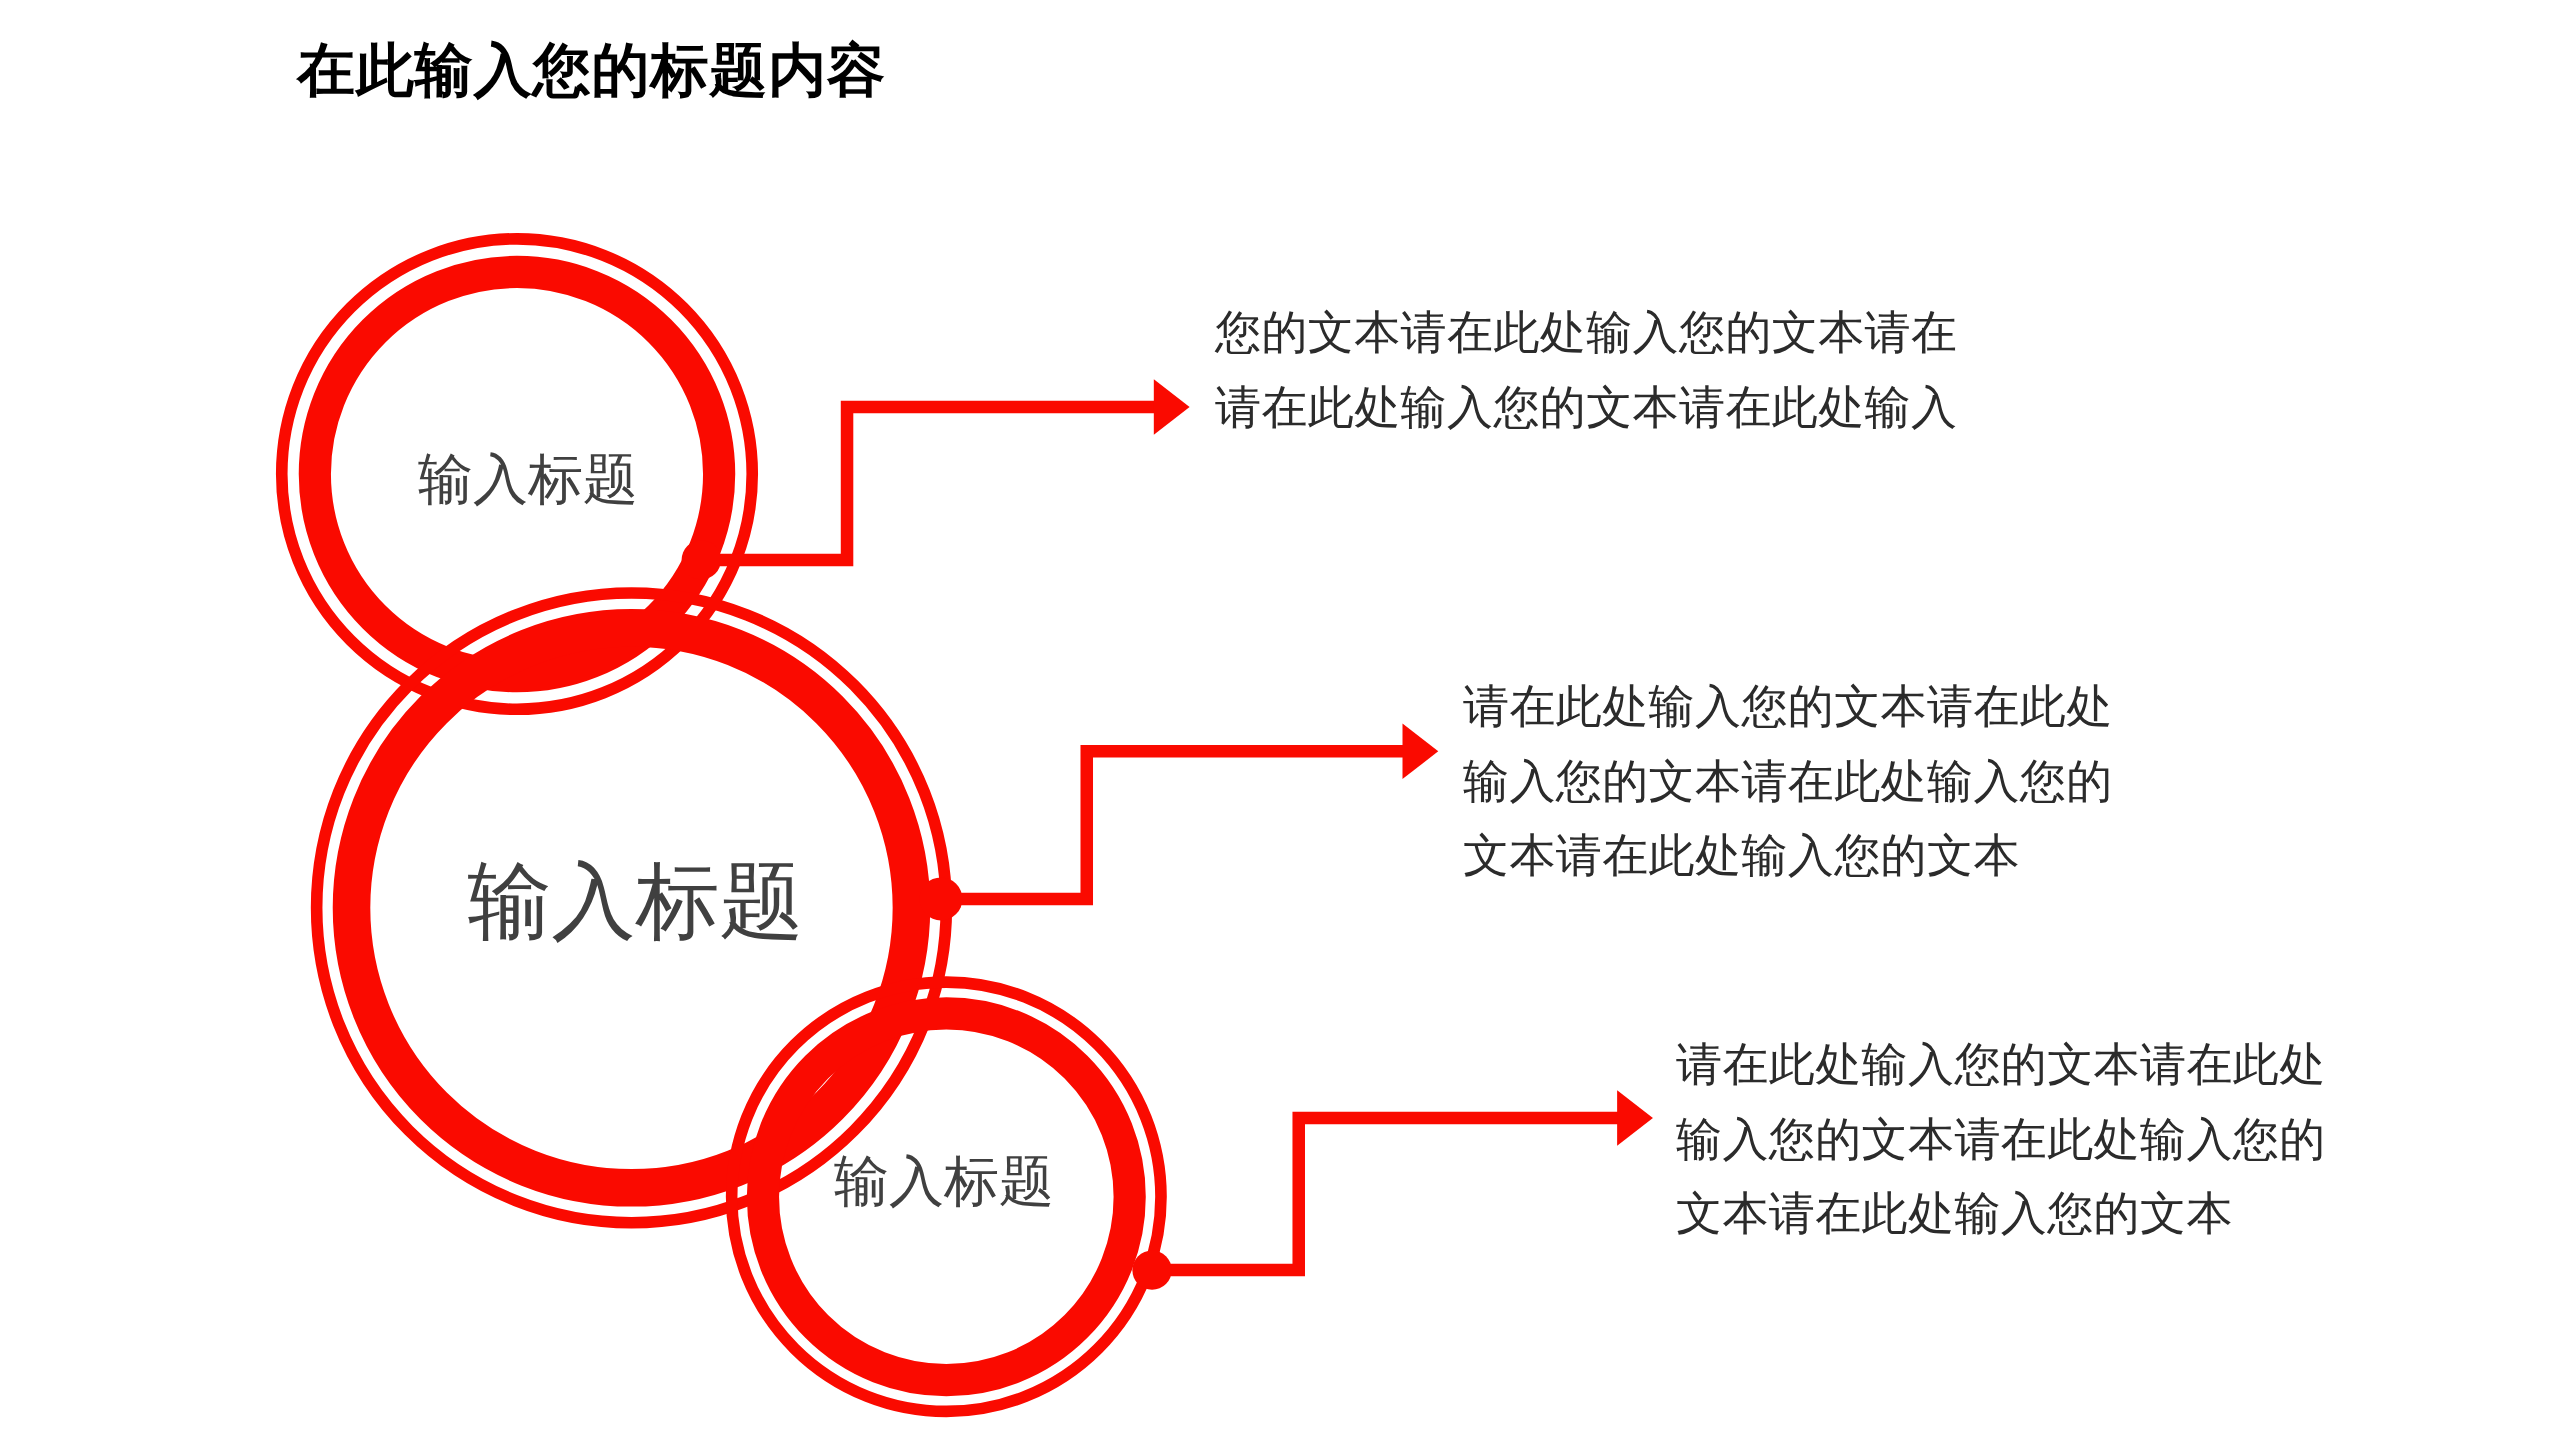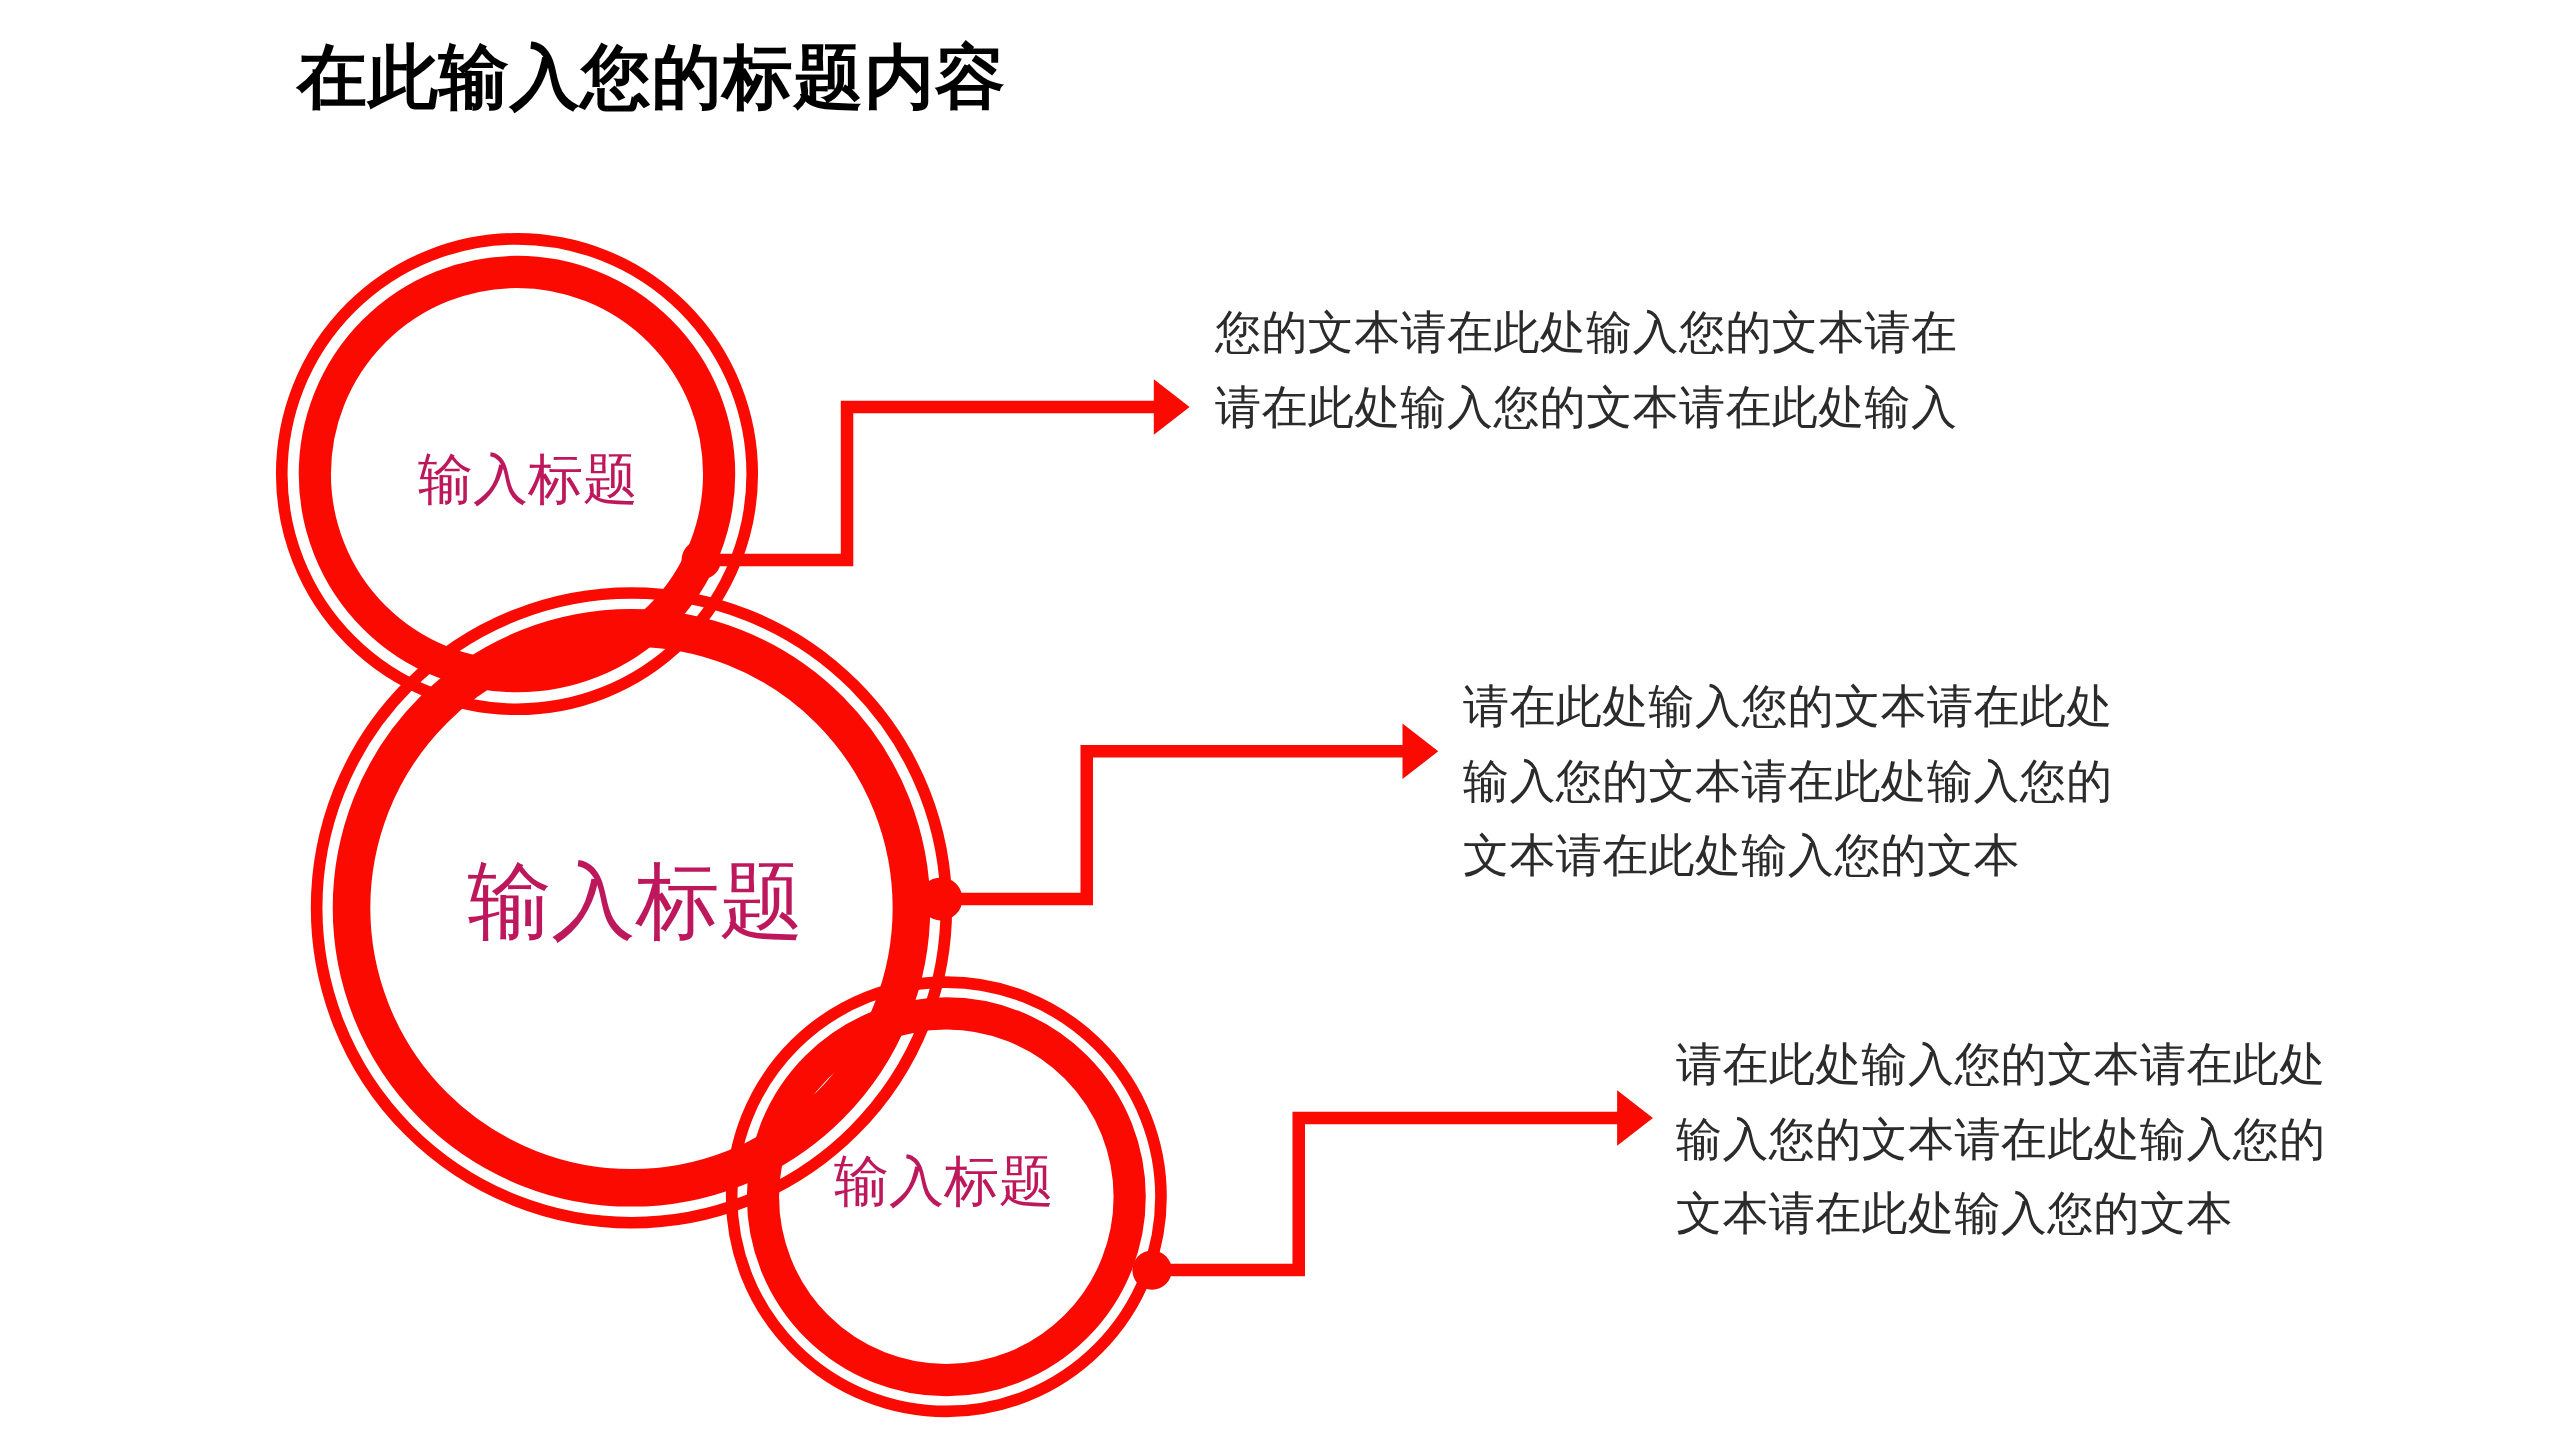--- a/index.html
+++ b/index.html
@@ -16,37 +16,37 @@
   #slide {
     position: relative;
     width: 2576px;
     height: 1449px;
     background: #ffffff;
   }
   #slide-title {
     position: absolute;
     left: 297px;
     top: 38px;
-    font-size: 70px;
+    font-size: 58px;
     font-weight: bold;
     color: #000000;
     letter-spacing: 0.9px;
     line-height: 1.12;
     white-space: nowrap;
   }
   .diagram-svg {
     position: absolute;
     left: 0;
     top: 0;
     width: 2576px;
     height: 1449px;
   }
   .circle-label {
     position: absolute;
-    color: #be185d;
+    color: #404040;
     white-space: nowrap;
     text-align: center;
     line-height: 1;
   }
   #circle-label-1 {
     left: 358px;
     top: 452px;
     width: 340px;
     font-size: 55px;
   }

